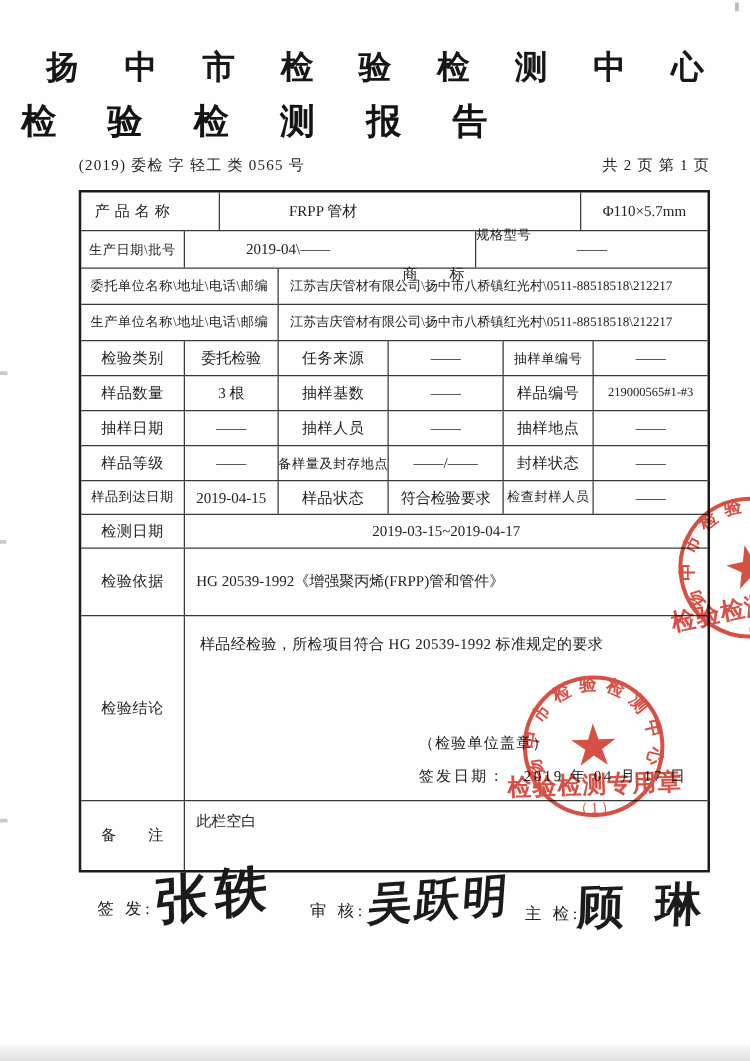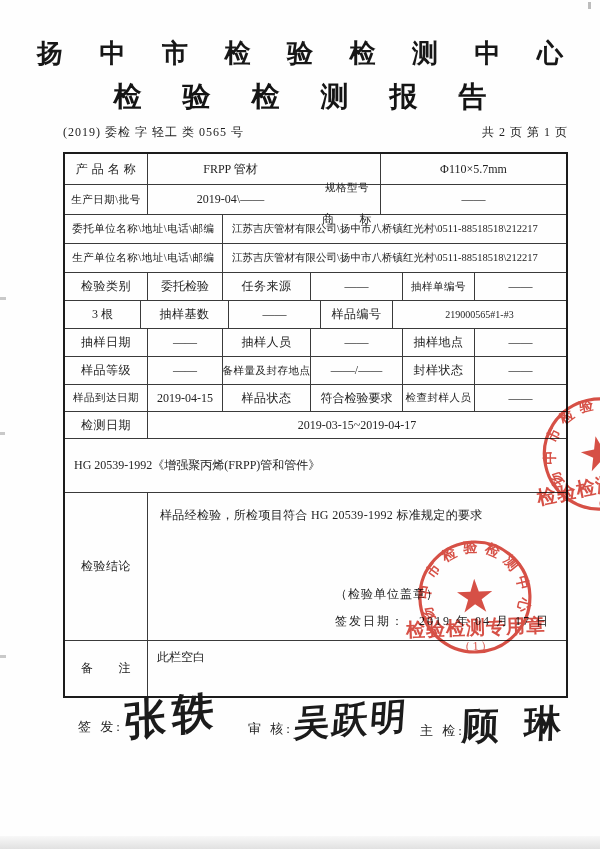--- a/index.html
+++ b/index.html
@@ -10,35 +10,35 @@
     font-family:"Liberation Serif","DejaVu Serif",serif;
   }
   
   .org-title {
     position:absolute; top:36px; left:0; width:100%;
     text-align:center; font-size:26px; font-weight:bold;
     letter-spacing:15px; text-indent:15px; color:#171717;
   }
   .report-title {
     position:absolute; top:78px; left:0; width:100%;
-    text-align:center; font-size:28px; font-weight:bold;
+    font-size:28px; font-weight:bold;
     letter-spacing:17px; text-indent:17px; color:#141414;
   }
   .doc-meta {
     position:absolute; top:124px; left:63px; width:505px;
     display:flex; justify-content:space-between;
     font-size:12px; color:#222; letter-spacing:1px;
   }
   
   .tbl {
     position:absolute; left:63px; top:152px; width:505px;
     border:2.5px solid #1c1c1c; background:transparent;
   }
   .tr { display:flex; width:100%; border-top:1px solid #3a3a3a; }
-  .tr:first-child { border-top:none; }
+  .tr:first-child { border-top:none;gap:28px; }
   .td {
     display:flex; align-items:center; justify-content:center;
     border-left:1px solid #3a3a3a; font-size:12px;
     white-space:nowrap; overflow:visible; color:#232323;
   }
   .td:first-child { border-left:none; }
   .lab { letter-spacing:0.5px; }
   .small { font-size:10.5px; }
   .tiny { font-size:10px; }
   .left { justify-content:flex-start; padding-left:9px; }
@@ -131,20 +131,21 @@
     <div class="tr" style="height:28px">
       <div class="td lab c82">检验类别</div>
       <div class="td c75">委托检验</div>
       <div class="td lab c88">任务来源</div>
       <div class="td c92">——</div>
       <div class="td lab c72 small">抽样单编号</div>
       <div class="td fill">——</div>
     </div>
 
     <div class="tr" style="height:28px">
+      <div class="td lab c82">样品数量</div>
       <div class="td c75">3 根</div>
       <div class="td lab c88">抽样基数</div>
       <div class="td c92">——</div>
       <div class="td lab c72">样品编号</div>
       <div class="td fill tiny">219000565#1-#3</div>
     </div>
 
     <div class="tr" style="height:28px">
       <div class="td lab c82">抽样日期</div>
       <div class="td c75">——</div>
@@ -171,20 +172,21 @@
       <div class="td lab c72 small">检查封样人员</div>
       <div class="td fill">——</div>
     </div>
 
     <div class="tr" style="height:27px">
       <div class="td lab c82">检测日期</div>
       <div class="td fill">2019-03-15~2019-04-17</div>
     </div>
 
     <div class="tr" style="height:54px">
+      <div class="td lab c82">检验依据</div>
       <div class="td fill left">HG 20539-1992《增强聚丙烯(FRPP)管和管件》</div>
     </div>
 
     <div class="tr" style="height:148px">
       <div class="td lab c82">检验结论</div>
       <div class="td fill conclusion-cell">
         <div class="conclusion-text">样品经检验，所检项目符合 HG 20539-1992 标准规定的要求</div>
         <div class="conclusion-bottom">
           <div class="seal-note">（检验单位盖章）</div>
           <div class="issue-date">签发日期：　2019 年 04 月 17 日</div>

